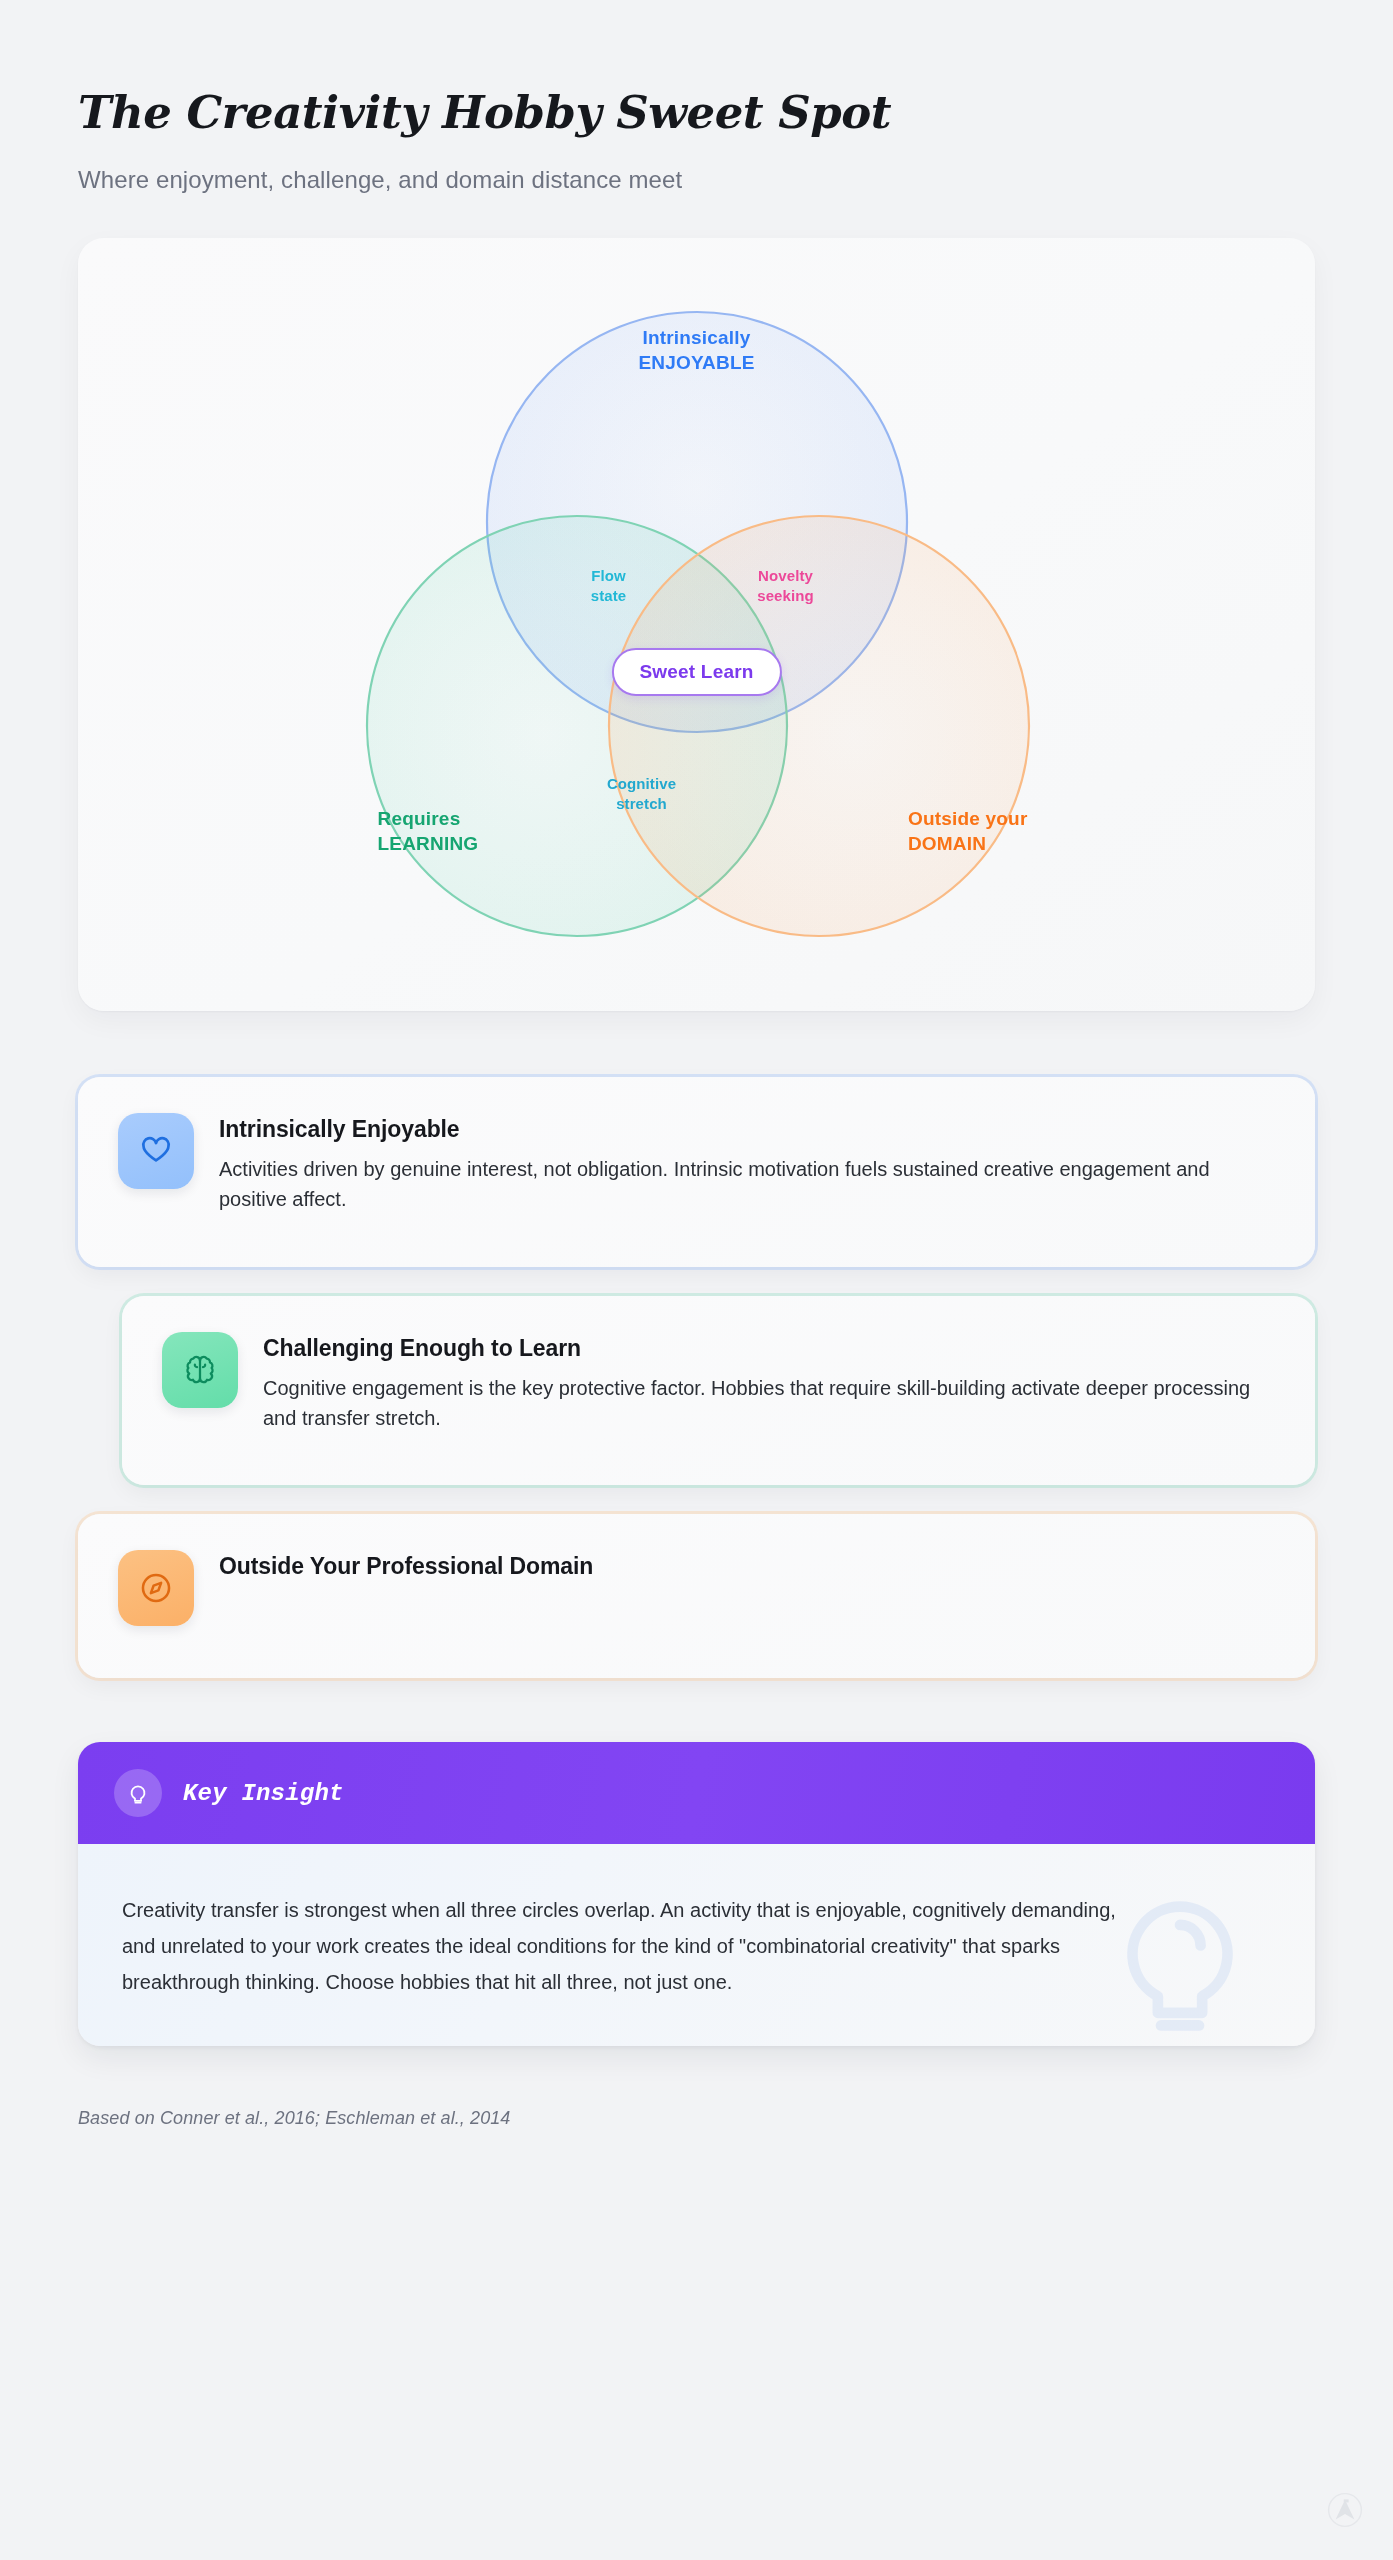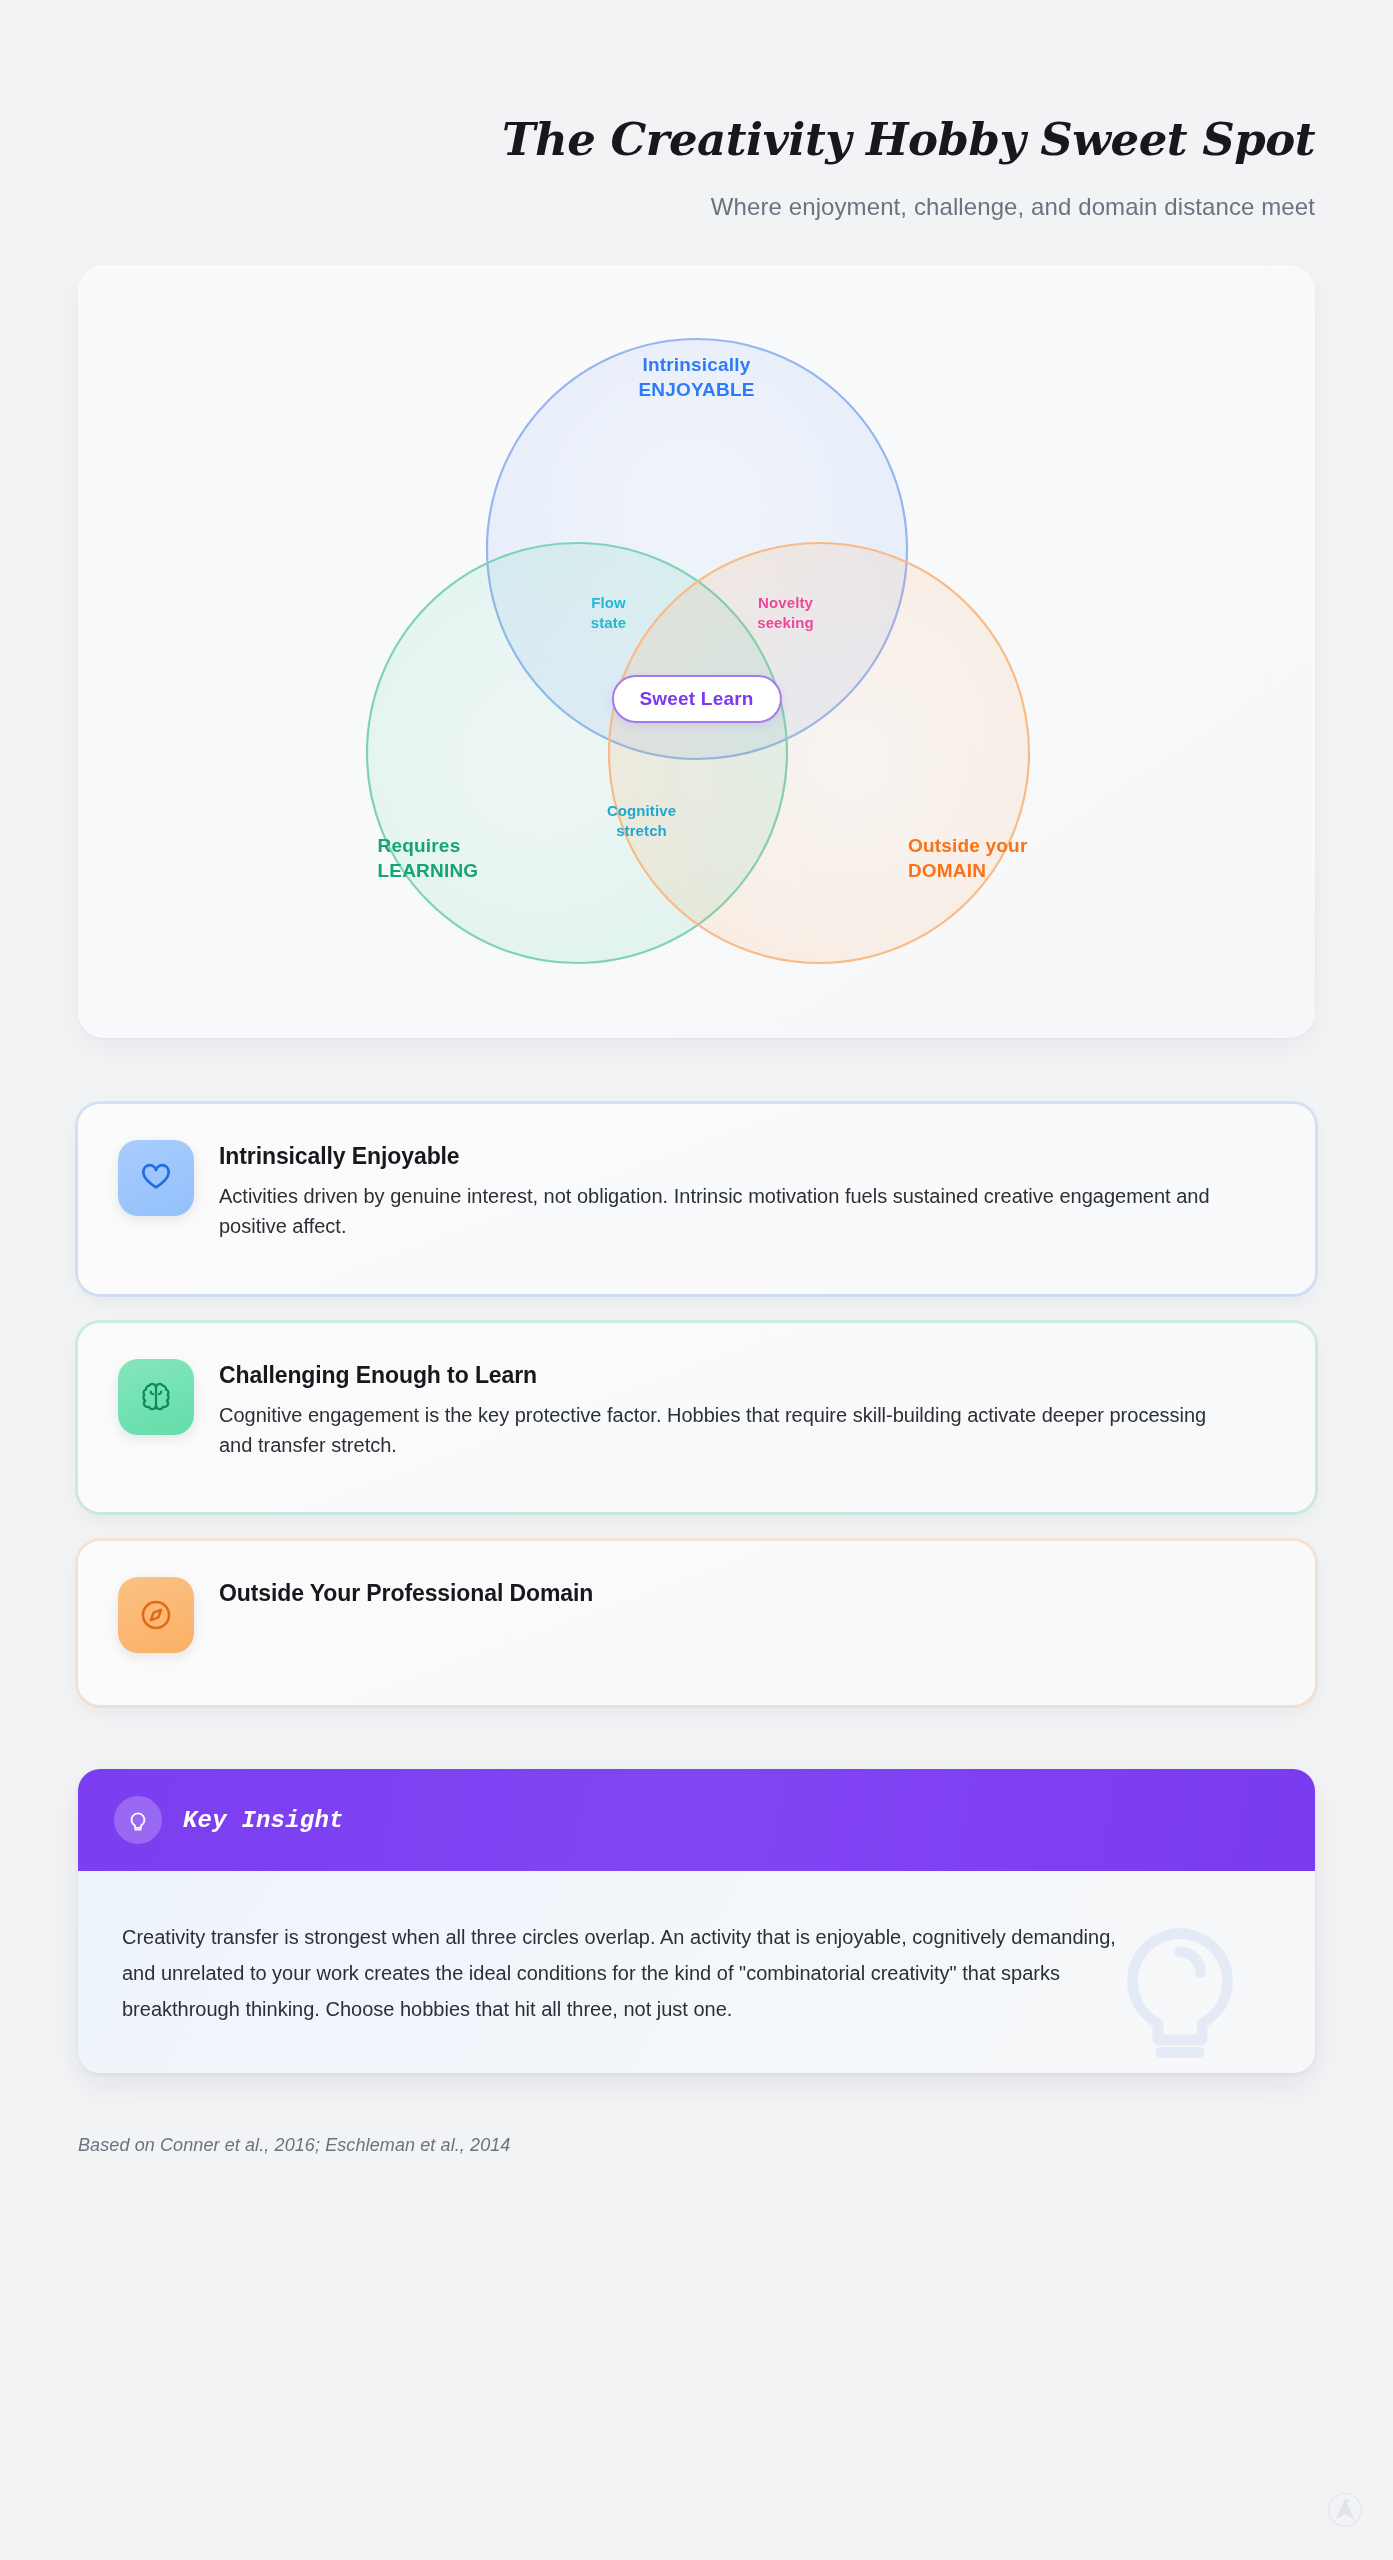--- a/index.html
+++ b/index.html
@@ -18,21 +18,21 @@
   }
 
   .page {
     width: 1393px;
     height: 2560px;
     padding: 0 78px;
     position: relative;
   }
 
   
-  .header { padding-top: 114px; text-align: right; }
+  .header { padding-top: 87px; }
 
   .title {
     font-family: "DejaVu Serif", "Liberation Serif", serif;
     font-style: italic;
     font-weight: bold;
     font-size: 45px;
     letter-spacing: -0.5px;
     color: #16181d;
     line-height: 1.15;
   }
@@ -135,21 +135,21 @@
     box-shadow: 0 1px 2px rgba(16,24,40,.04), 0 8px 22px rgba(16,24,40,.05);
   }
   .p-card::before {
     content: "";
     position: absolute;
     inset: -3px;
     border-radius: 25px;
     z-index: -1;
   }
   .p-card.blue   { box-shadow: 0 0 0 3px rgba(147,187,253,.30), 0 8px 22px rgba(16,24,40,.05); }
-  .p-card.green  { box-shadow: 0 0 0 3px rgba(134,222,190,.32), 0 8px 22px rgba(16,24,40,.05); }
+  .p-card.green  { box-shadow: 0 0 0 3px rgba(134,222,190,.32), 0 8px 22px rgba(16,24,40,.05); margin-left: 44px; }
   .p-card.orange { box-shadow: 0 0 0 3px rgba(253,198,148,.34), 0 8px 22px rgba(16,24,40,.05); }
 
   .p-icon {
     flex: none;
     width: 76px; height: 76px;
     border-radius: 20px;
     display: flex; align-items: center; justify-content: center;
     box-shadow: 0 4px 12px rgba(16,24,40,.09);
   }
   .p-icon.blue   { background: linear-gradient(160deg,#a9ccfd 0%,#93c0fb 100%); }

